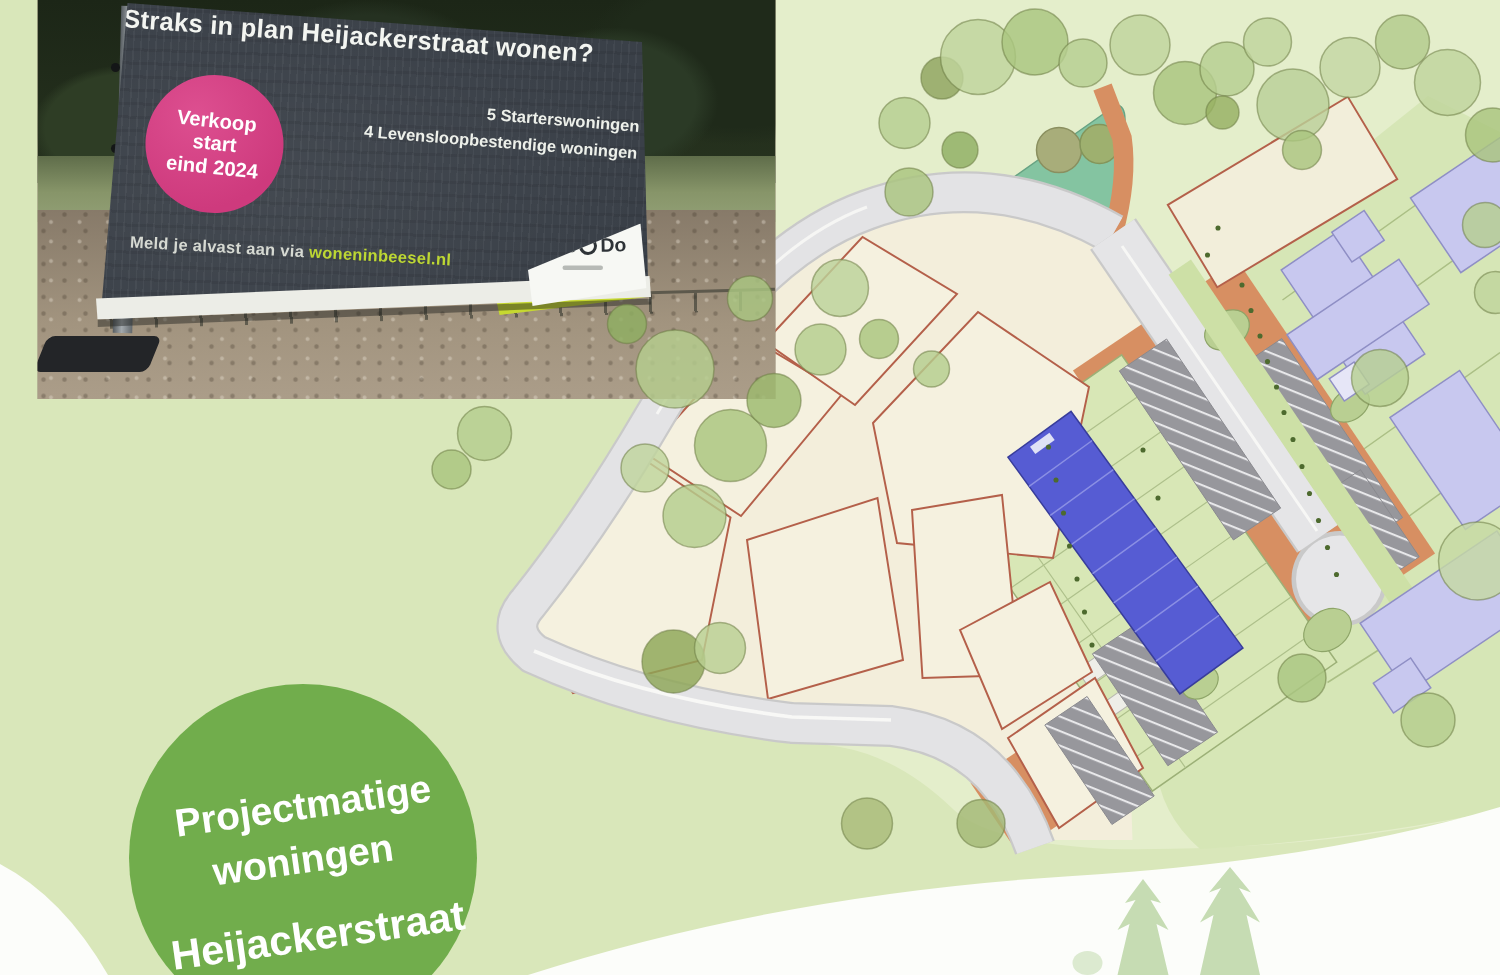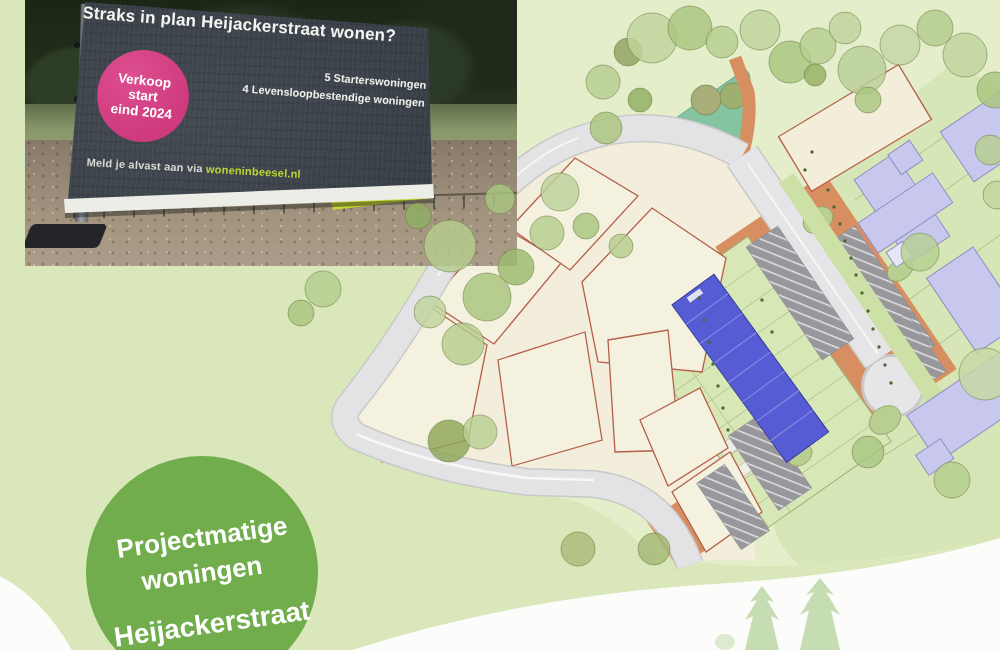--- a/index.html
+++ b/index.html
@@ -259,20 +259,28 @@
       </div>
       <div class="signup">
         <span>Meld je alvast aan via</span>
         <span class="lnk">woneninbeesel.nl</span>
       </div>
     </div>
 
     <div class="stripe"></div>
     <div class="band-shadow"></div>
     <div class="band"></div>
+    <div class="wedge">
+      <div class="logo">
+        <span>We</span>
+        <span class="ring"></span>
+        <span>Do</span>
+      </div>
+      <div class="logo-sub"></div>
+    </div>
     <div class="base"></div>
   </div>
 
   <svg class="layer" width="1000" height="650" viewBox="0 0 1000 650">
     <g stroke="rgba(110,125,70,0.55)" stroke-width="1" fill-opacity="0.82">
       <circle cx="603" cy="82" r="17" fill="#b6ce90"></circle>
         <circle cx="628" cy="52" r="14" fill="#8fa35e"></circle>
       <circle cx="652" cy="38" r="25" fill="#c0d49c"></circle>
         <circle cx="690" cy="28" r="22" fill="#aac67f"></circle>
       <circle cx="722" cy="42" r="16" fill="#b6ce90"></circle>

